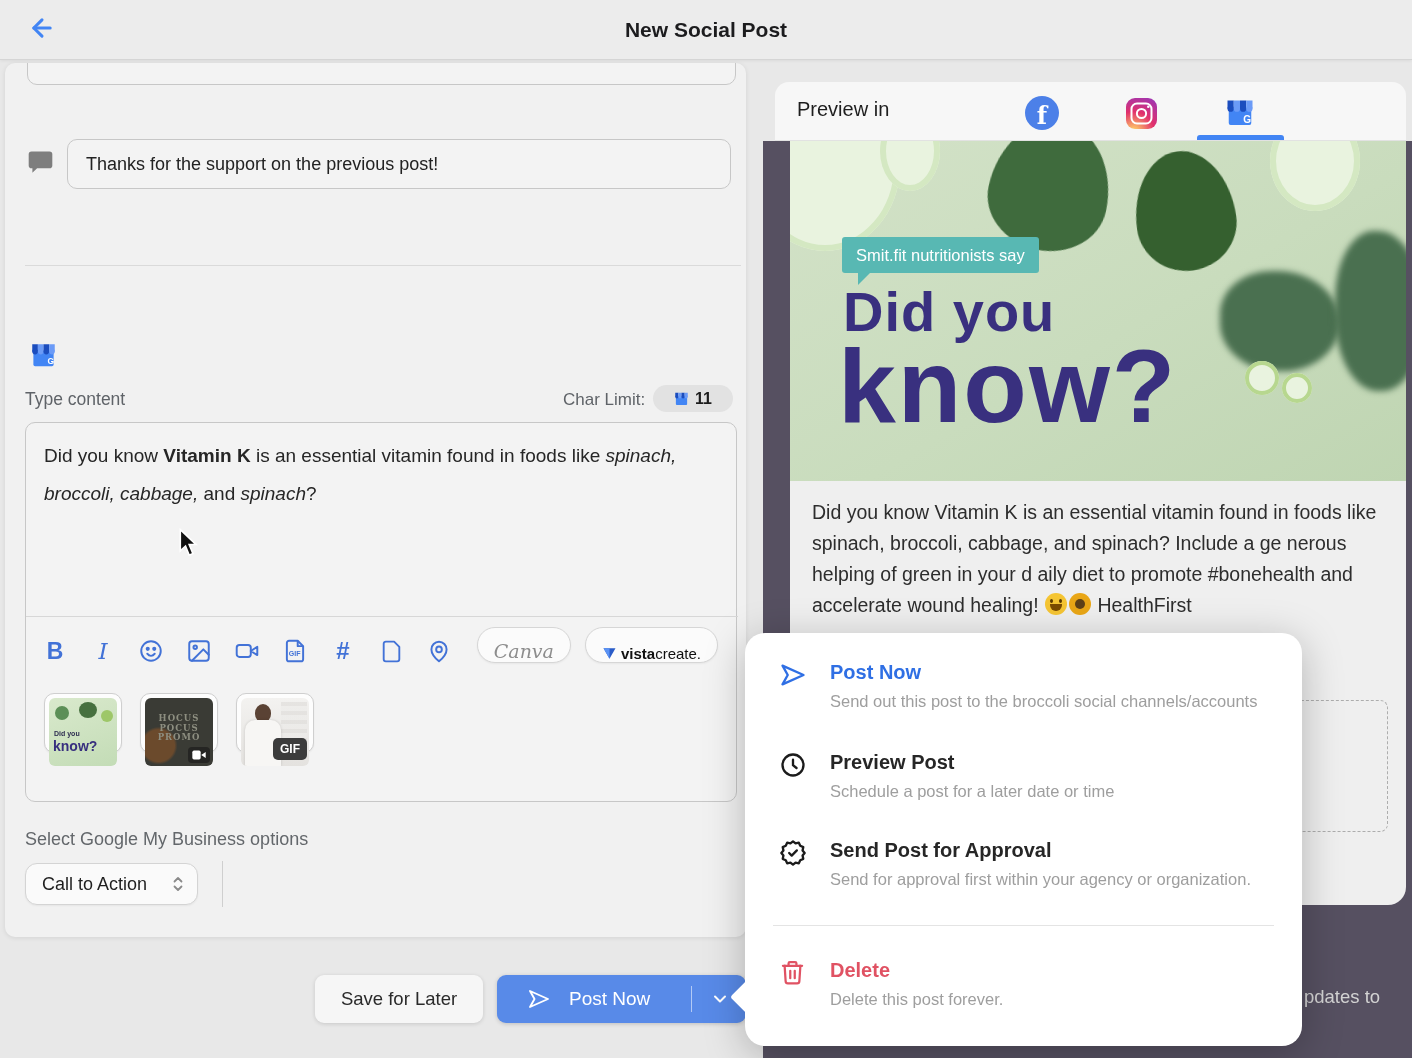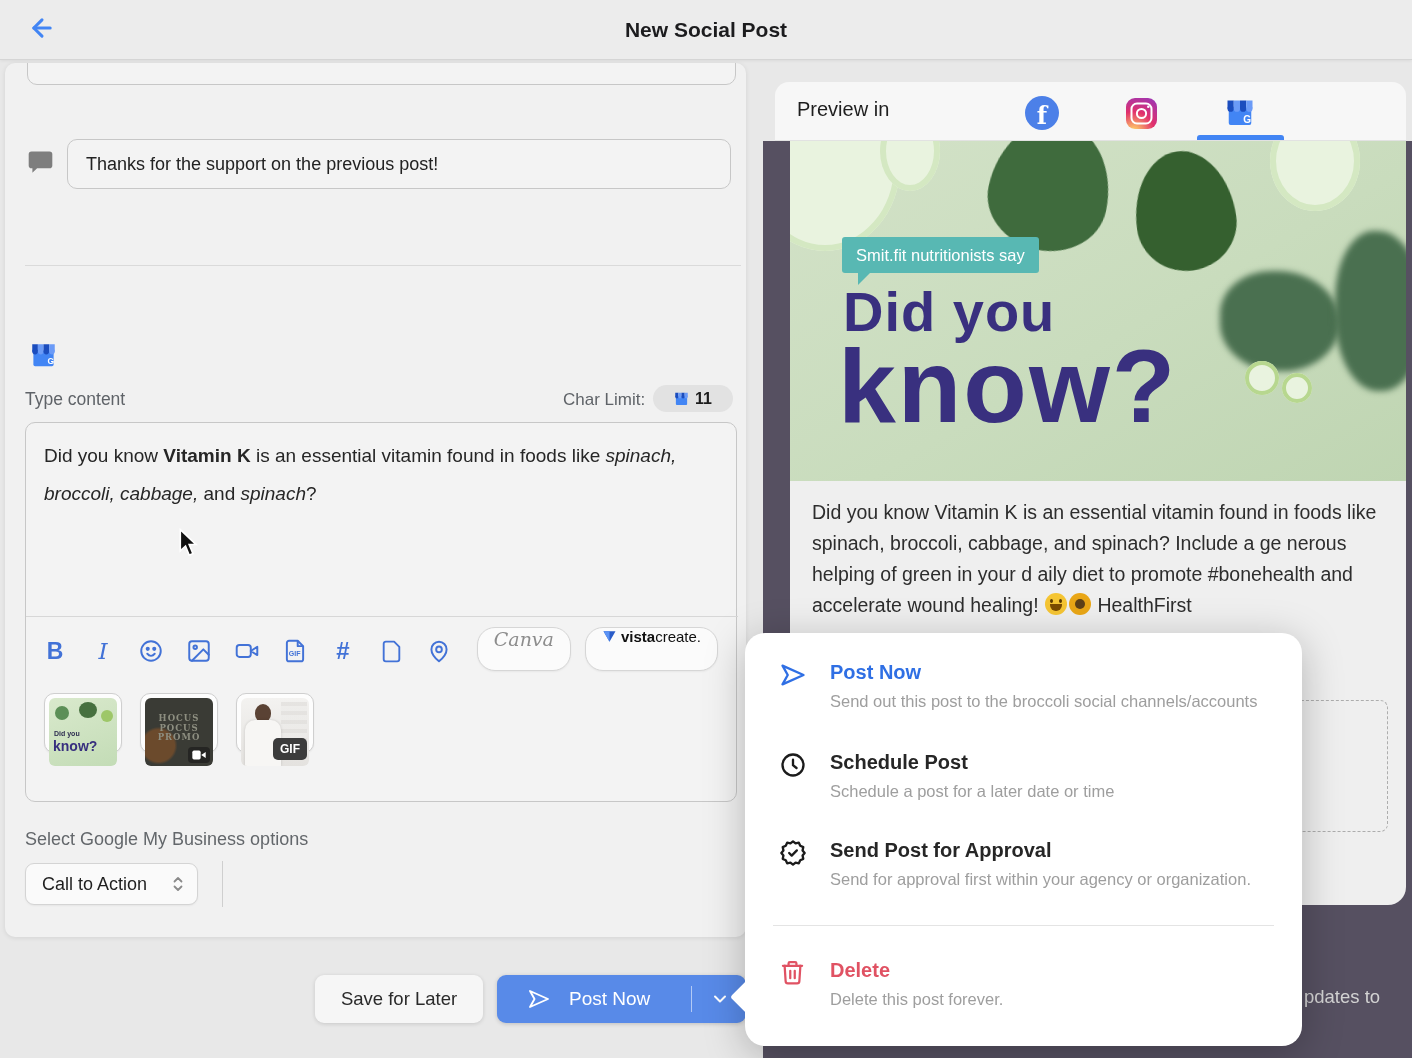--- a/index.html
+++ b/index.html
@@ -36,21 +36,21 @@
                  font-size:19px; line-height:38px; color:#262626; }
   .seg-bold { font-weight:700; }
   .seg-italic { font-style:italic; }
   .toolbar { position:absolute; left:14px; top:206px; height:44px; display:flex; align-items:center; gap:18px; }
   .tb-icon { width:30px; height:30px; display:flex; align-items:center; justify-content:center; color:#4272d7; cursor:pointer; }
   .tb-glyph { font-size:23px; color:#4272d7; }
   .tb-glyph.b { font-weight:700; }
   .tb-glyph.i { font-style:italic; font-family:"DejaVu Serif", serif; }
   .tb-glyph.h { font-weight:600; font-size:24px; }
   .brand-btns { position:absolute; right:18px; top:204px; display:flex; gap:14px; }
-  .brand-btn { height:44px; background:#fbfbfb; border:1px solid #d6d6d6; border-radius:18px; display:flex; align-items:flex-start;
+  .brand-btn { height:36px; background:#fbfbfb; border:1px solid #d6d6d6; border-radius:18px; display:flex; align-items:flex-end;
                justify-content:center; padding:0 16px; cursor:pointer; box-shadow:0 1px 2px rgba(0,0,0,.05); }
   .canva-label { font-family:"DejaVu Serif", serif; font-style:italic; font-size:19px; color:#8d8d8d; }
   .vista-label { font-size:15px; color:#101010; display:flex; align-items:center; gap:4px; }
   .vista-label .bold { font-weight:700; }
   .thumbs { position:absolute; left:18px; top:270px; display:flex; gap:18px; }
   .thumb { width:78px; height:60px; background:#fdfdfd; border:1px solid #cfcfcf; border-radius:10px; padding:4px; cursor:pointer;
            box-shadow:0 1px 2px rgba(0,0,0,.06); }
   .thumb-inner { position:relative; width:68px; height:68px; border-radius:6px; overflow:hidden; }
   .thumb-img { background:linear-gradient(160deg,#d9e9cc,#c3dcb6); }
   .thumb-img .t-line1 { position:absolute; left:5px; top:32px; font-size:7px; font-weight:700; color:#2d2d50; }
@@ -64,21 +64,21 @@
   .thumb-gif { background:linear-gradient(180deg,#f3f2f0,#e4e2df); }
   .gif-head { position:absolute; left:14px; top:6px; width:16px; height:18px; border-radius:50% 50% 45% 45%; background:#5a4234; }
   .gif-body { position:absolute; left:4px; top:22px; width:36px; height:46px; border-radius:10px 10px 0 0; background:#f7f6f4; box-shadow:0 0 3px rgba(0,0,0,.15); }
   .gif-shelf { position:absolute; right:2px; top:4px; width:26px; height:40px; background:repeating-linear-gradient(180deg,#dddbd8 0 4px,#ecebe9 4px 9px); opacity:.6; }
   .gif-badge { position:absolute; right:2px; bottom:6px; width:34px; height:22px; background:#3c3c3c; border-radius:5px;
                display:flex; align-items:center; justify-content:center; font-size:12px; font-weight:800; color:#fff; }
   .gmb-opts-label { position:absolute; left:20px; top:766px; font-size:18px; color:#63676b; }
   .select { position:absolute; top:800px; height:42px; background:#fafafa; border:1px solid #d4d4d4; border-radius:9px;
             display:flex; align-items:center; justify-content:space-between; padding:0 12px 0 16px; cursor:pointer;
             box-shadow:0 1px 2px rgba(0,0,0,.05); }
-  .select.cta { left:20px; width:173px; }
+  .select.cta { left:20px; width:173px;border-radius:12px; }
   .select.btn-label { left:235px; width:238px; }
   .select .sel-text { font-size:18px; color:#1f1f1f; }
   .select .sel-placeholder { font-size:18px; color:#9f9f9f; }
   .select-vdiv { position:absolute; left:217px; top:798px; height:46px; width:0; border-left:1px solid #cfcfcf; }
 
   
   .save-btn { position:absolute; left:315px; top:975px; width:168px; height:48px; background:#f6f6f6; border-radius:9px;
               display:flex; align-items:center; justify-content:center; font-size:18.5px; color:#2a2a2a; cursor:pointer;
               box-shadow:0 1px 4px rgba(0,0,0,.14); z-index:6; }
   .post-btn { position:absolute; left:497px; top:975px; width:249px; height:48px; background:#588ae8; border-radius:9px;
@@ -420,21 +420,21 @@
       <span class="mi-desc">Send out this post to the broccoli social channels/accounts</span>
     </div>
 
     <div class="menu-item" style="top:118px;">
       <span class="mi-icon">
         <svg width="28" height="28" viewBox="0 0 24 24" fill="none" stroke="#1b1b1b" stroke-width="2" stroke-linecap="round">
             <circle cx="12" cy="12" r="9"></circle>
             <path d="M12 7.5v4.7l3 2.4"></path>
           </svg>
       </span>
-      <span class="mi-title">Schedule Post</span>
+      <span class="mi-title">Preview Post</span>
       <span class="mi-desc">Schedule a post for a later date or time</span>
     </div>
 
     <div class="menu-item" style="top:206px;">
       <span class="mi-icon">
         <svg width="28" height="28" viewBox="0 0 24 24" fill="none" stroke="#1b1b1b" stroke-width="2" stroke-linejoin="round" stroke-linecap="round">
             <path d="M12 2l2.2 1.8 2.8-.6 1.2 2.6 2.6 1.2-.6 2.8L22 12l-1.8 2.2.6 2.8-2.6 1.2-1.2 2.6-2.8-.6L12 22l-2.2-1.8-2.8.6-1.2-2.6-2.6-1.2.6-2.8L2 12l1.8-2.2-.6-2.8 2.6-1.2 1.2-2.6 2.8.6z"></path>
             <path d="M8.7 12l2.2 2.2 4.4-4.4"></path>
           </svg>
       </span>

